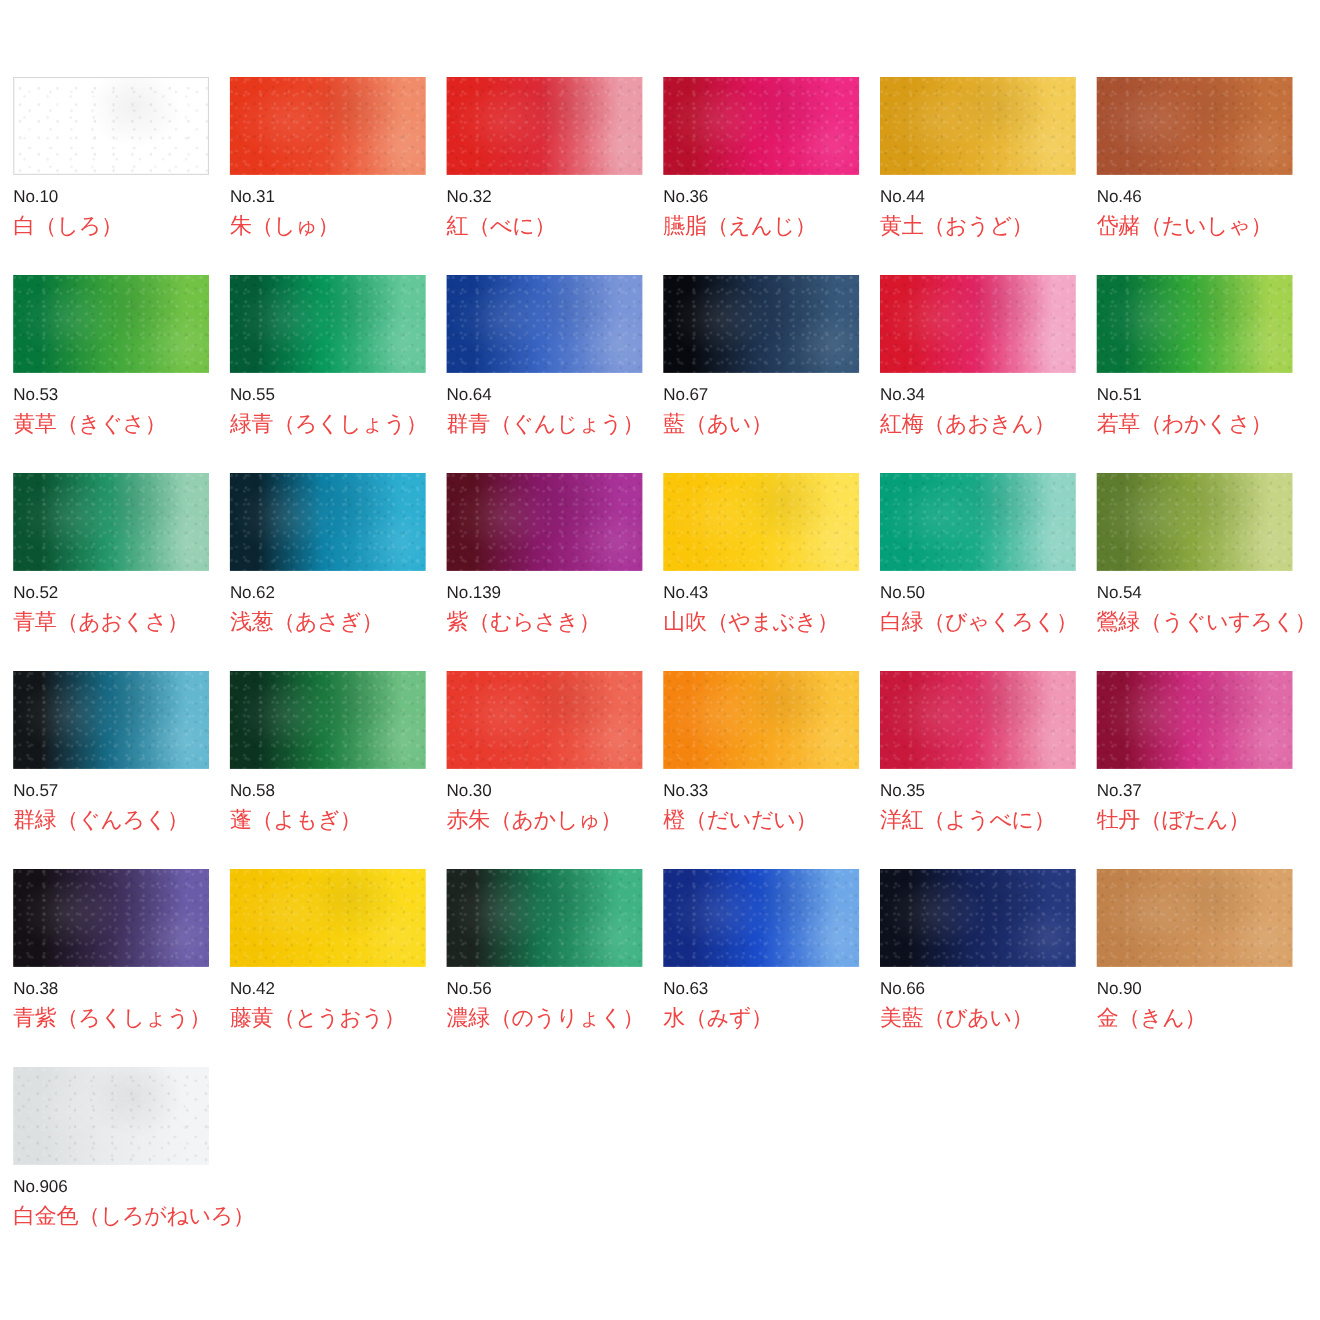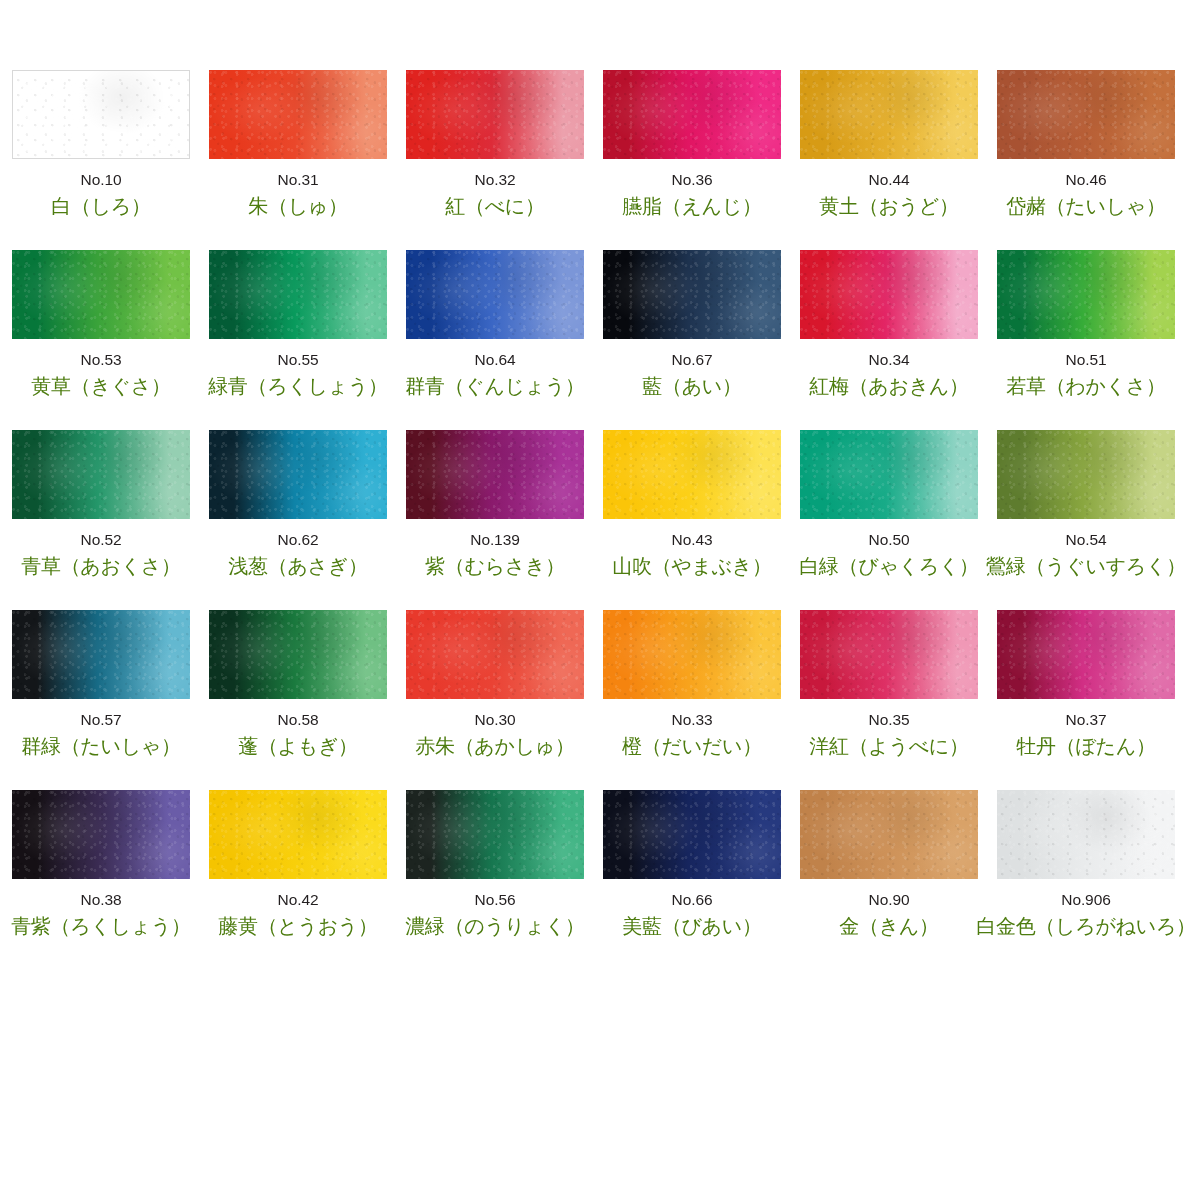--- a/index.html
+++ b/index.html
@@ -29,21 +29,20 @@
     grid-auto-rows: 180px;
     justify-content: start;
     align-content: start;
   }
 
   .swatch-cell {
     width: 178px;
     height: 180px;
     display: flex;
     flex-direction: column;
-    align-items: center;
   }
 
   .swatch-chip {
     width: 178px;
     height: 89px;
     display: block;
     position: relative;
     overflow: hidden;
   }
 
@@ -82,21 +81,21 @@
     font-size: 15.5px;
     color: #231f20;
     margin-top: 13px;
     line-height: 1.05;
     letter-spacing: -0.1px;
     white-space: nowrap;
   }
 
   .swatch-name {
     font-size: 20px;
-    color: #4d7c0f;
+    color: #ef4444;
     margin-top: 7px;
     line-height: 1.12;
     white-space: nowrap;
     letter-spacing: -0.3px;
   }
 </style>
 </head>
 <body>
 
 <div id="swatch-chart">
@@ -244,21 +243,21 @@
         </div>
         <div class="swatch-code">No.54</div>
         <div class="swatch-name">鶯緑（うぐいすろく）</div>
       </div>
       <div class="swatch-cell">
         <div class="swatch-chip" style="background: linear-gradient(to right, rgb(19, 22, 25) 0%, rgb(19, 22, 25) 14%, rgb(23, 107, 134) 48%, rgb(99, 184, 208) 88%, rgb(99, 184, 208) 100%);">
           <span class="mottle"></span>
           <span class="grain"></span>
         </div>
         <div class="swatch-code">No.57</div>
-        <div class="swatch-name">群緑（たいしゃ）</div>
+        <div class="swatch-name">群緑（ぐんろく）</div>
       </div>
       <div class="swatch-cell">
         <div class="swatch-chip" style="background: linear-gradient(to right, rgb(11, 51, 32) 0%, rgb(11, 51, 32) 14%, rgb(26, 122, 62) 48%, rgb(111, 192, 131) 88%, rgb(111, 192, 131) 100%);">
           <span class="mottle"></span>
           <span class="grain"></span>
         </div>
         <div class="swatch-code">No.58</div>
         <div class="swatch-name">蓬（よもぎ）</div>
       </div>
       <div class="swatch-cell">
@@ -311,20 +310,28 @@
       </div>
       <div class="swatch-cell">
         <div class="swatch-chip" style="background: linear-gradient(to right, rgb(28, 36, 32) 0%, rgb(28, 36, 32) 14%, rgb(22, 118, 79) 48%, rgb(63, 179, 131) 88%, rgb(63, 179, 131) 100%);">
           <span class="mottle"></span>
           <span class="grain"></span>
         </div>
         <div class="swatch-code">No.56</div>
         <div class="swatch-name">濃緑（のうりょく）</div>
       </div>
       <div class="swatch-cell">
+        <div class="swatch-chip" style="background: linear-gradient(to right, rgb(19, 43, 134) 0%, rgb(19, 43, 134) 14%, rgb(26, 76, 203) 48%, rgb(111, 168, 232) 88%, rgb(111, 168, 232) 100%);">
+          <span class="mottle"></span>
+          <span class="grain"></span>
+        </div>
+        <div class="swatch-code">No.63</div>
+        <div class="swatch-name">水（みず）</div>
+      </div>
+      <div class="swatch-cell">
         <div class="swatch-chip" style="background: linear-gradient(to right, rgb(12, 15, 28) 0%, rgb(12, 15, 28) 14%, rgb(22, 37, 94) 48%, rgb(38, 57, 127) 88%, rgb(38, 57, 127) 100%);">
           <span class="mottle"></span>
           <span class="grain"></span>
         </div>
         <div class="swatch-code">No.66</div>
         <div class="swatch-name">美藍（びあい）</div>
       </div>
       <div class="swatch-cell">
         <div class="swatch-chip" style="background: linear-gradient(to right, rgb(192, 130, 74) 0%, rgb(192, 130, 74) 14%, rgb(205, 145, 88) 48%, rgb(217, 162, 104) 88%, rgb(217, 162, 104) 100%);">
           <span class="mottle"></span>

